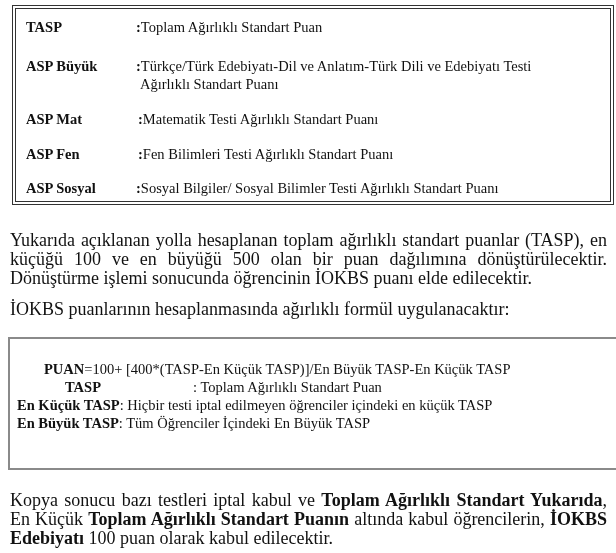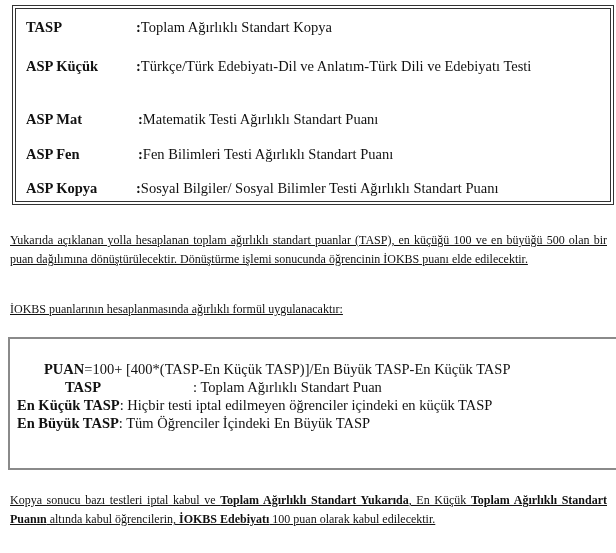--- a/index.html
+++ b/index.html
@@ -43,24 +43,23 @@
     }
     .def-desc .colon { font-weight: bold; }
     .def-desc .cont {
       display: block;
       padding-left: 4px;
     }
     .para {
       position: absolute;
       left: 10px;
       width: 597px;
-      font-size: 12px;
+      font-size: 18px;
       line-height: 19px;
       text-align: justify;
-      text-decoration: underline;
     }
     .formula-box {
       position: absolute;
       left: 8px;
       top: 337px;
       width: 620px;
       height: 129px;
       border: 2px solid #8a8a8a;
       border-right: none;
     }
@@ -73,36 +72,36 @@
     }
     .b { font-weight: bold; }
     .tasp-gap { display: inline-block; width: 92px; }
   </style>
 </head>
 <body>
 
 <div class="def-box">
   <div class="def-row" style="top:9px;">
     <span class="def-term">TASP</span>
-    <span class="def-desc"><span class="colon">:</span><span>Toplam Ağırlıklı Standart Kopya</span></span>
+    <span class="def-desc"><span class="colon">:</span><span>Toplam Ağırlıklı Standart Puan</span></span>
   </div>
   <div class="def-row" style="top:48px;">
-    <span class="def-term">ASP Küçük</span>
-    <span class="def-desc"><span class="colon">:</span><span>Türkçe/Türk Edebiyatı-Dil ve Anlatım-Türk Dili ve Edebiyatı Testi</span></span>
+    <span class="def-term">ASP Büyük</span>
+    <span class="def-desc"><span class="colon">:</span><span>Türkçe/Türk Edebiyatı-Dil ve Anlatım-Türk Dili ve Edebiyatı Testi</span><span class="cont">Ağırlıklı Standart Puanı</span></span>
   </div>
   <div class="def-row" style="top:101px;">
     <span class="def-term">ASP Mat</span>
     <span class="def-desc" style="left:122px;"><span class="colon">:</span><span>Matematik Testi Ağırlıklı Standart Puanı</span></span>
   </div>
   <div class="def-row" style="top:136px;">
     <span class="def-term">ASP Fen</span>
     <span class="def-desc" style="left:122px;"><span class="colon">:</span><span>Fen Bilimleri Testi Ağırlıklı Standart Puanı</span></span>
   </div>
   <div class="def-row" style="top:170px;">
-    <span class="def-term">ASP Kopya</span>
+    <span class="def-term">ASP Sosyal</span>
     <span class="def-desc"><span class="colon">:</span><span>Sosyal Bilgiler/ Sosyal Bilimler Testi Ağırlıklı Standart Puanı</span></span>
   </div>
 </div>
 
 <div class="para" style="top:231px;">Yukarıda açıklanan yolla hesaplanan toplam ağırlıklı standart puanlar (TASP), en küçüğü 100 ve en büyüğü 500 olan bir puan dağılımına dönüştürülecektir. Dönüştürme işlemi sonucunda öğrencinin İOKBS puanı elde edilecektir.</div>
 
 <div class="para" style="top:300px;">İOKBS puanlarının hesaplanmasında ağırlıklı formül uygulanacaktır:</div>
 
 <div class="formula-box">
   <div class="formula-line" style="top:21px;margin-left:27px;"><span class="b">PUAN</span><span>=100+ [400*(TASP-En Küçük TASP)]/En Büyük TASP-En Küçük TASP</span></div>

